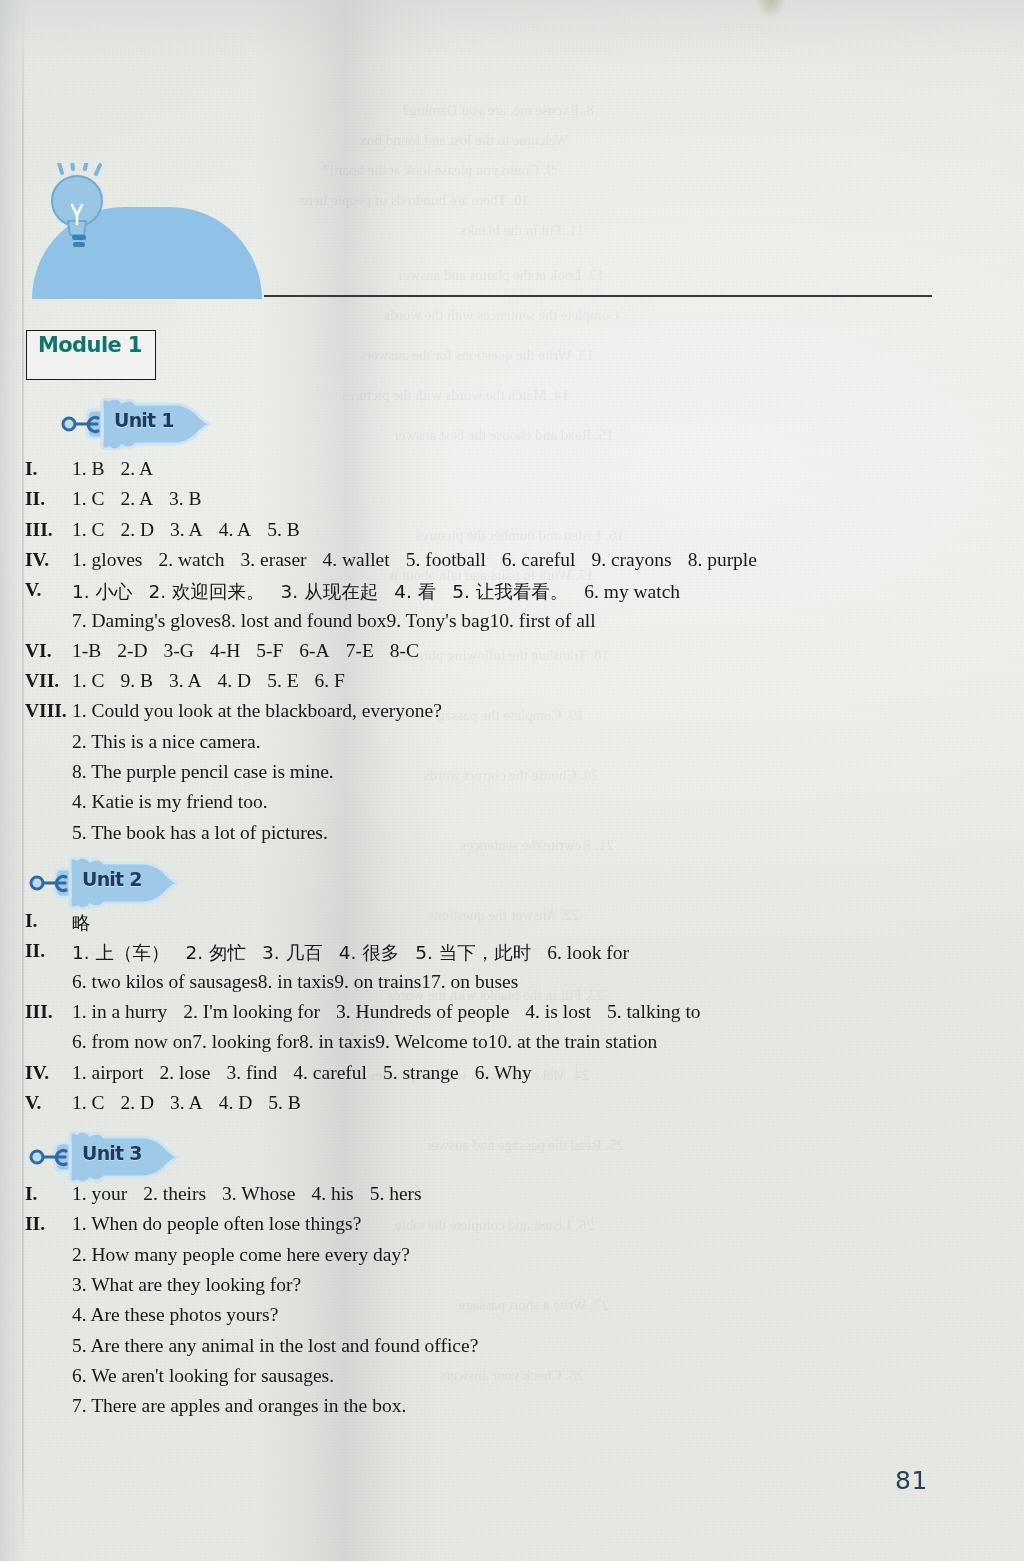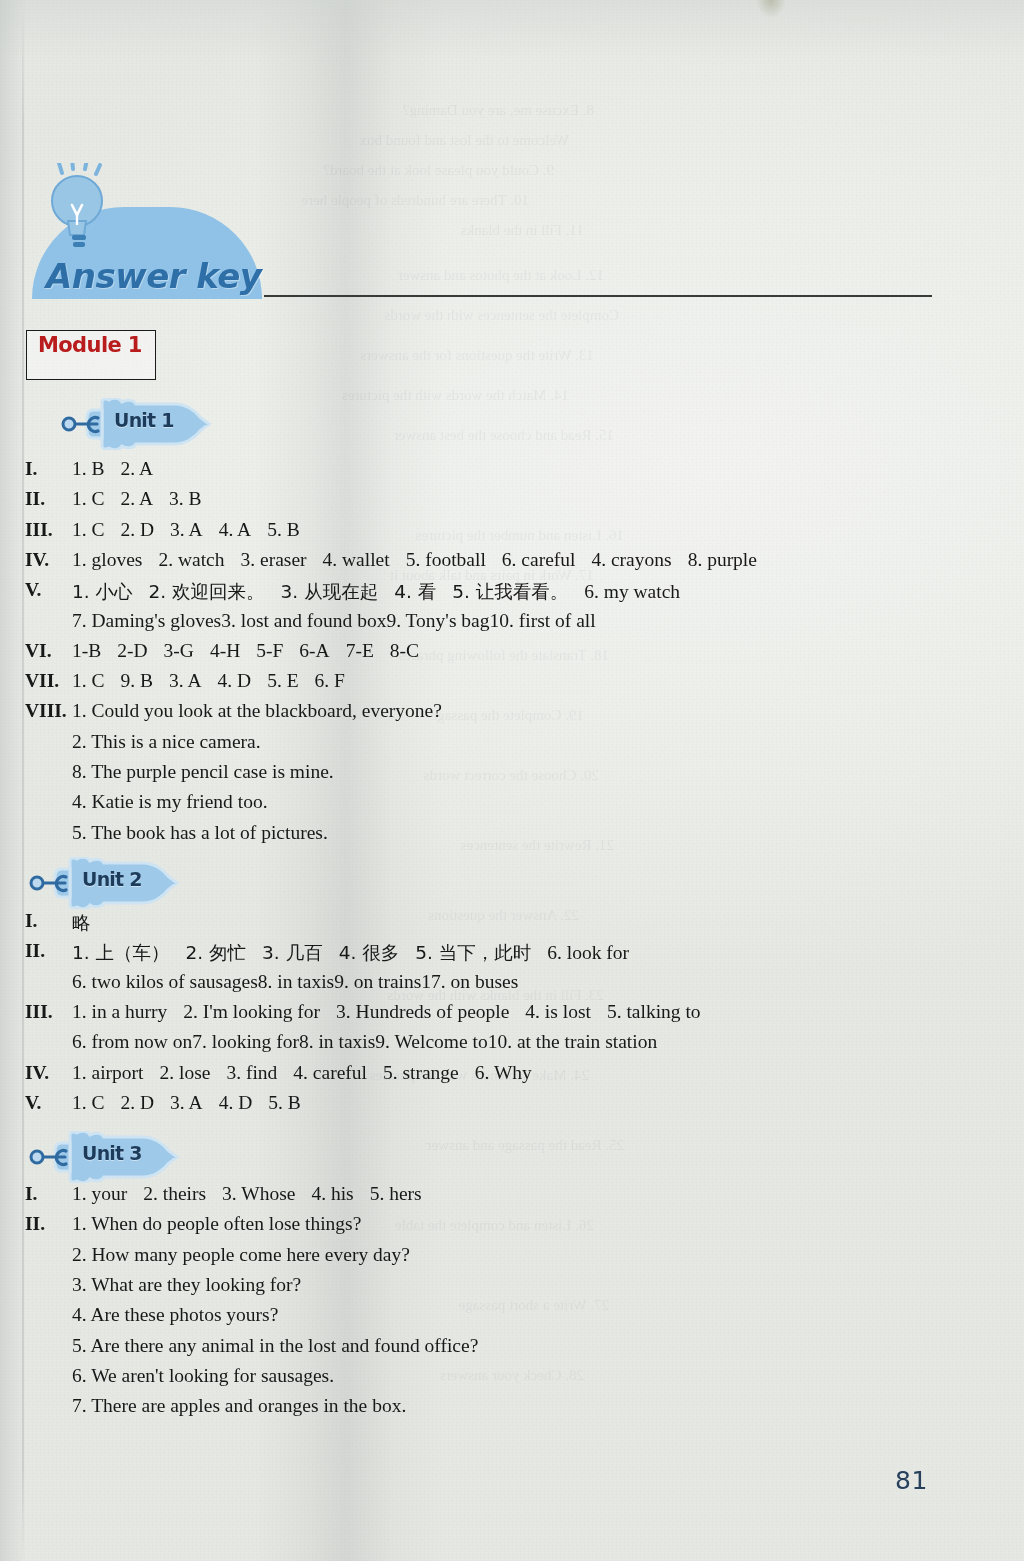--- a/index.html
+++ b/index.html
@@ -92,21 +92,21 @@
 
   
   .module-box{
     position:absolute;
     border:1.5px solid #1b1b1b;
     background:rgba(255,255,255,.40);
     padding:3px 13px 21px 11px;
     font-family:"DejaVu Sans", sans-serif;
     font-weight:bold;font-size:21px;
     letter-spacing:-0.6px;
-    color:#b91c1c;
+    color:#0f766e;
     line-height:1.12;
   }
 
   
   .unit-badge{position:absolute;width:160px;height:52px;}
   .unit-badge svg{position:absolute;left:0;top:0;}
   .unit-badge .unit-label{
     position:absolute;left:57px;top:11px;
     font-family:"DejaVu Sans", sans-serif;
     font-weight:bold;font-size:19px;letter-spacing:-0.8px;
@@ -197,21 +197,20 @@
       </g>
       <path d="M26 42 L31 52 L36 42" fill="none" stroke="#ffffff" stroke-width="2.6" stroke-linecap="round"></path>
       <path d="M31 50 L31 62" fill="none" stroke="#ffffff" stroke-width="2.4"></path>
       <g fill="#3b7fb5">
         <rect x="26" y="72" width="14" height="5" rx="2"></rect>
         <rect x="27" y="79" width="12" height="5" rx="2"></rect>
       </g>
     </svg>
   </span>
 
-  <div id="title">Answer key</div>
   <div id="rule"></div>
 </div>
 
 <div id="content">
     <div class="unit-badge" style="left: 25px; top: 398px; margin-left: 32px;">
       <svg width="160" height="52" viewBox="0 0 160 52">
         <g>
           <path d="M45 4 C45 1 49 0 52 2 C56 -1 63 0 65 4 C70 1 77 2 79 6 L118 6 C128 6 138 12 144 20 L152 26 L144 32 C138 40 128 46 118 46 L79 46 C77 50 70 51 65 48 C63 52 56 53 52 50 C49 52 45 51 45 48 Z" fill="#9ec9e8" stroke="#cfe4f3" stroke-width="3"></path>
           <path d="M45 12 L45 40 L36 40 C32 40 30 37 30 32 L30 20 C30 15 32 12 36 12 Z" fill="#9ec9e8" stroke="#cfe4f3" stroke-width="3"></path>
           <path d="M41 20 A7 7 0 1 0 41 33" fill="none" stroke="#2f6aa0" stroke-width="3.2" stroke-linecap="round"></path>
@@ -228,28 +227,28 @@
     <div class="row" style="left: 25px; top: 488.3px;">
       <span class="rn">II.</span>
       <span class="items"><span class="it">1. C</span><span class="it">2. A</span><span class="it">3. B</span></span>
     </div>
     <div class="row" style="left: 25px; top: 518.6px;">
       <span class="rn">III.</span>
       <span class="items"><span class="it">1. C</span><span class="it">2. D</span><span class="it">3. A</span><span class="it">4. A</span><span class="it">5. B</span></span>
     </div>
     <div class="row" style="left: 25px; top: 548.9px;">
       <span class="rn">IV.</span>
-      <span class="items"><span class="it">1. gloves</span><span class="it">2. watch</span><span class="it">3. eraser</span><span class="it">4. wallet</span><span class="it">5. football</span><span class="it">6. careful</span><span class="it">4. crayons</span><span class="it">8. purple</span></span>
+      <span class="items"><span class="it">1. gloves</span><span class="it">2. watch</span><span class="it">3. eraser</span><span class="it">4. wallet</span><span class="it">5. football</span><span class="it">6. careful</span><span class="it">9. crayons</span><span class="it">8. purple</span></span>
     </div>
     <div class="row" style="left: 25px; top: 579.2px;">
       <span class="rn">V.</span>
       <span class="items"><span class="it zh">1. 小心</span><span class="it zh">2. 欢迎回来。</span><span class="it zh">3. 从现在起</span><span class="it zh">4. 看</span><span class="it zh">5. 让我看看。</span><span class="it">6. my watch</span></span>
     </div>
     <div class="row" style="left: 25px; top: 609.5px;">
-      <span class="cont"><span class="it">7. Daming's gloves</span><span class="it">3. lost and found box</span><span class="it">9. Tony's bag</span><span class="it">10. first of all</span></span>
+      <span class="cont"><span class="it">7. Daming's gloves</span><span class="it">8. lost and found box</span><span class="it">9. Tony's bag</span><span class="it">10. first of all</span></span>
     </div>
     <div class="row" style="left: 25px; top: 639.8px;">
       <span class="rn">VI.</span>
       <span class="items"><span class="it">1-B</span><span class="it">2-D</span><span class="it">3-G</span><span class="it">4-H</span><span class="it">5-F</span><span class="it">6-A</span><span class="it">7-E</span><span class="it">8-C</span></span>
     </div>
     <div class="row" style="left: 25px; top: 670.1px;">
       <span class="rn">VII.</span>
       <span class="items"><span class="it">1. C</span><span class="it">9. B</span><span class="it">3. A</span><span class="it">4. D</span><span class="it">5. E</span><span class="it">6. F</span></span>
     </div>
     <div class="row" style="left: 25px; top: 700.4px;">

